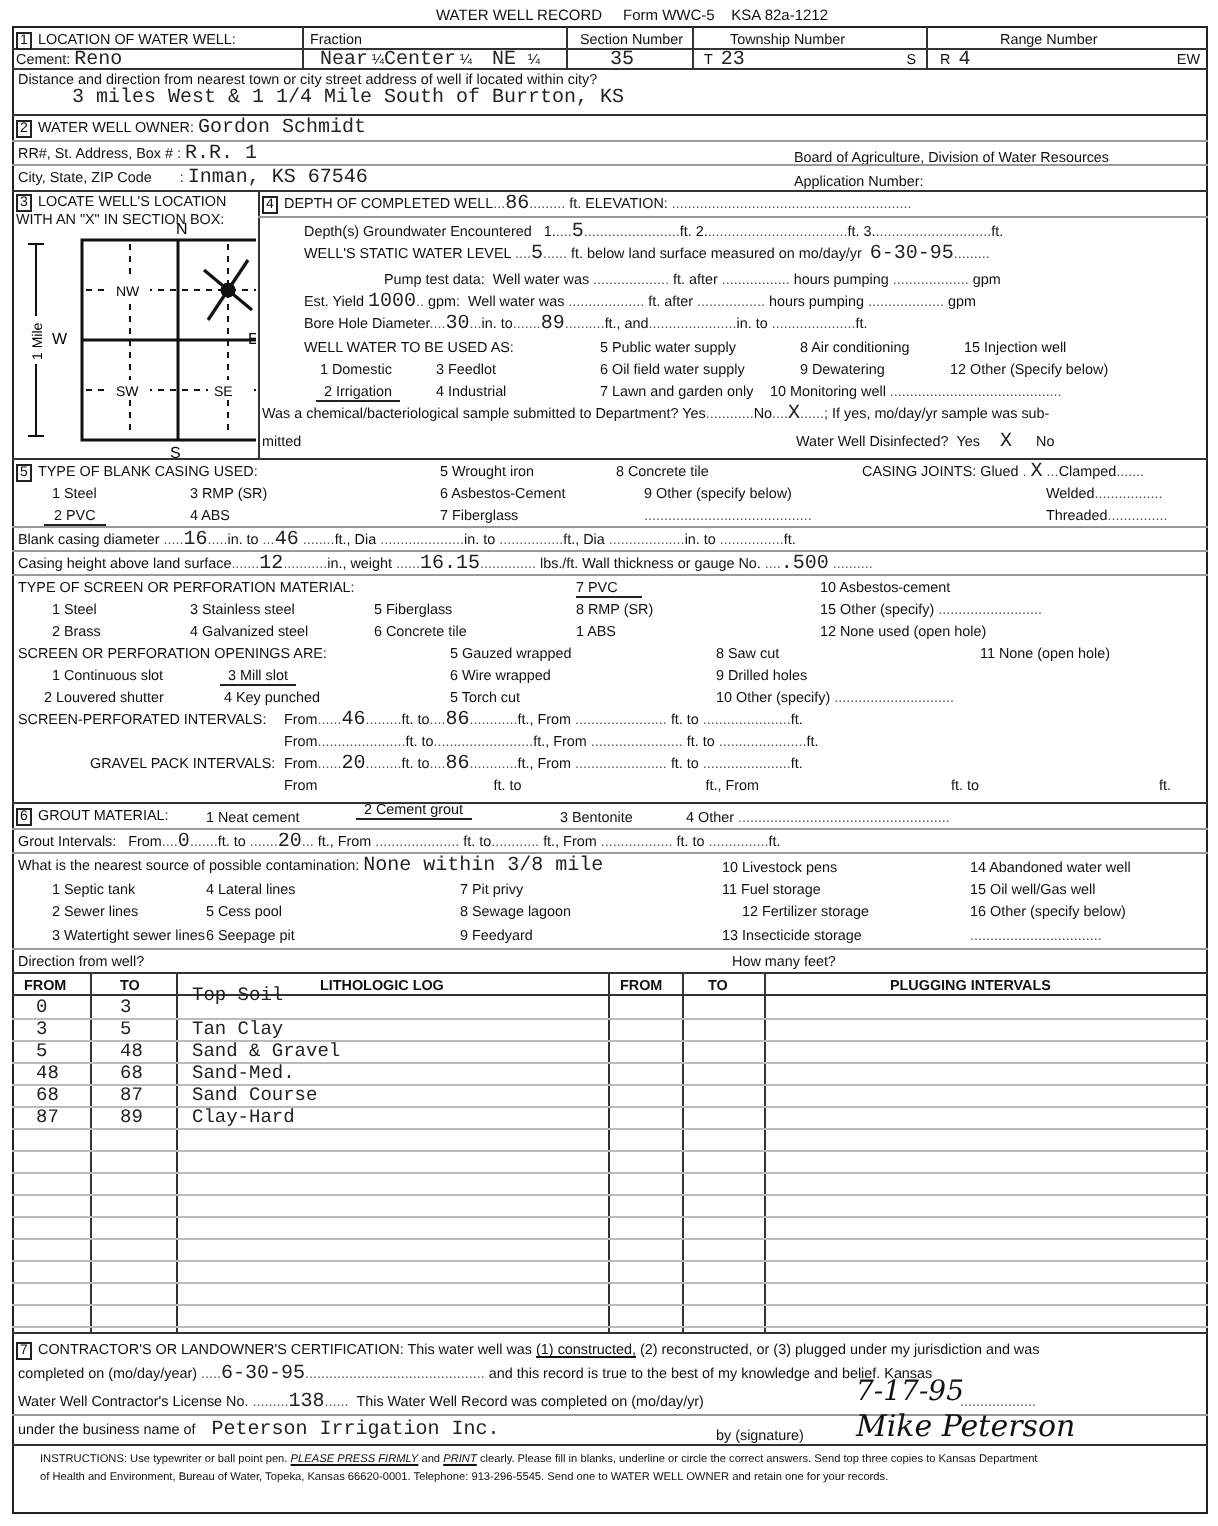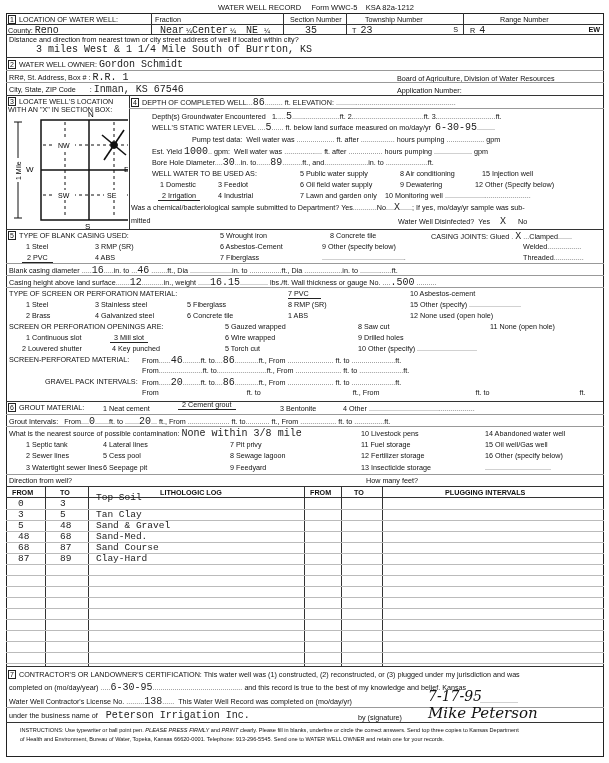--- a/index.html
+++ b/index.html
@@ -3,21 +3,21 @@
 <meta charset="utf-8">
 <style>
 *{box-sizing:border-box;margin:0;padding:0}
 body{width:609px;height:763px;background:#fff;font-family:"Liberation Sans",sans-serif;color:#111;font-size:7.2px;position:relative;overflow:hidden}
 .tw{font-family:"Liberation Mono","DejaVu Sans Mono",monospace;font-size:10px;color:#222}
 .abs{position:absolute;white-space:nowrap}
 .box{position:absolute;border:1px solid #222}
 .hl{position:absolute;height:1px;background:#333}
 .vl{position:absolute;width:1px;background:#333}
 .num{display:inline-block;border:1px solid #222;width:8px;height:9px;font-size:7px;line-height:8px;text-align:center;margin-right:3px}
-.u{}
+.u{text-decoration:underline}
 .ul{border-bottom:1px solid #222}
 .dots{color:#555}
 .sig{font-family:"DejaVu Serif",serif;font-style:italic;font-size:15px;color:#111}
 </style>
 </head>
 <body>
 
 <div class="abs" style="left:218px;top:3px;font-size:7.5px">
   <span>WATER WELL RECORD</span>&nbsp;&nbsp;&nbsp;&nbsp;
   <span>Form WWC-5</span>&nbsp;&nbsp;&nbsp;
@@ -31,27 +31,27 @@
 <div class="vl" style="left:151px;top:13px;height:21px"></div>
 <div class="vl" style="left:283px;top:13px;height:21px"></div>
 <div class="vl" style="left:346px;top:13px;height:21px"></div>
 <div class="vl" style="left:463px;top:13px;height:21px"></div>
 <div class="abs" style="left:8px;top:15px"><span class="num">1</span><span>LOCATION OF WATER WELL:</span></div>
 <div class="abs" style="left:155px;top:15px">Fraction</div>
 <div class="abs" style="left:290px;top:15px">Section Number</div>
 <div class="abs" style="left:365px;top:15px">Township Number</div>
 <div class="abs" style="left:500px;top:15px">Range Number</div>
 
-<div class="abs" style="left:8px;top:25px"><span>County:</span> <span class="tw">Reno</span></div>
+<div class="abs" style="left:8px;top:25px"><span>Cement:</span> <span class="tw">Reno</span></div>
 <div class="abs" style="left:160px;top:25px">
   <span class="tw">Near</span> <span>¼</span><span class="tw">Center</span> <span>¼</span>&nbsp;&nbsp;&nbsp;&nbsp;&nbsp;<span class="tw">NE</span>&nbsp;&nbsp;&nbsp;<span>¼</span>
 </div>
 <div class="abs tw" style="left:305px;top:25px">35</div>
 <div class="abs" style="left:352px;top:25px;width:106px"><span>T</span>&nbsp;&nbsp;<span class="tw">23</span><span style="float:right">S</span></div>
-<div class="abs" style="left:470px;top:25px;width:130px"><span>R</span>&nbsp;&nbsp;<span class="tw">4</span><span style="float:right;font-weight:bold">EW</span></div>
+<div class="abs" style="left:470px;top:25px;width:130px"><span>R</span>&nbsp;&nbsp;<span class="tw">4</span><span style="float:right;font-weight:normal">EW</span></div>
 
 <div class="abs" style="left:9px;top:35px">Distance and direction from nearest town or city street address of well if located within city?</div>
 <div class="abs tw" style="left:36px;top:44px">3 miles West &amp; 1 1/4 Mile South of Burrton, KS</div>
 
 <div class="hl" style="left:6px;top:57px;width:598px"></div>
 <div class="abs" style="left:8px;top:59px"><span class="num">2</span><span>WATER WELL OWNER:</span> <span class="tw">Gordon Schmidt</span></div>
 <div class="hl" style="left:6px;top:70px;width:598px;background:#999"></div>
 <div class="abs" style="left:9px;top:72px"><span>RR#, St. Address, Box # :</span> <span class="tw">R.R. 1</span></div>
 <div class="abs" style="left:397px;top:74px">Board of Agriculture, Division of Water Resources</div>
 <div class="hl" style="left:6px;top:82px;width:598px;background:#999"></div>
@@ -119,21 +119,21 @@
 
 <div class="hl" style="left:6px;top:229px;width:598px"></div>
 <div class="abs" style="left:8px;top:231px"><span class="num">5</span><span>TYPE OF BLANK CASING USED:</span></div>
 <div class="abs" style="left:26px;top:242px">1 Steel</div>
 <div class="abs ul" style="left:22px;top:253px;padding:0 5px">2 PVC</div>
 <div class="abs" style="left:95px;top:242px">3 RMP (SR)</div>
 <div class="abs" style="left:95px;top:253px">4 ABS</div>
 <div class="abs" style="left:220px;top:231px">5 Wrought iron</div>
 <div class="abs" style="left:220px;top:242px">6 Asbestos-Cement</div>
 <div class="abs" style="left:220px;top:253px">7 Fiberglass</div>
-<div class="abs" style="left:330px;top:231px">8 Concrete tile</div>
+<div class="abs" style="left:308px;top:231px">8 Concrete tile</div>
 <div class="abs" style="left:322px;top:242px">9 Other (specify below)</div>
 <div class="abs dots" style="left:322px;top:253px">..........................................</div>
 <div class="abs" style="left:431px;top:231px"><span>CASING JOINTS: Glued</span><span class="dots"> . </span><span class="tw">X</span><span class="dots"> ...</span><span>Clamped</span><span class="dots">.......</span></div>
 <div class="abs" style="left:523px;top:242px"><span>Welded</span><span class="dots">.................</span></div>
 <div class="abs" style="left:523px;top:253px"><span>Threaded</span><span class="dots">...............</span></div>
 <div class="hl" style="left:6px;top:263px;width:598px;background:#999"></div>
 <div class="abs" style="left:9px;top:265px"><span>Blank casing diameter</span><span class="dots"> .....</span><span class="tw">16</span><span class="dots">.....</span><span>in. to</span><span class="dots"> ...</span><span class="tw">46</span><span class="dots"> ........</span><span>ft., Dia</span><span class="dots"> .....................</span><span>in. to</span><span class="dots"> ................</span><span>ft., Dia</span><span class="dots"> ...................</span><span>in. to</span><span class="dots"> ................</span><span>ft.</span></div>
 <div class="hl" style="left:6px;top:275px;width:598px;background:#999"></div>
 <div class="abs" style="left:9px;top:277px"><span>Casing height above land surface</span><span class="dots">.......</span><span class="tw">12</span><span class="dots">...........</span><span>in., weight</span><span class="dots"> ......</span><span class="tw">16.15</span><span class="dots">..............</span> <span>lbs./ft. Wall thickness or gauge No.</span><span class="dots"> ....</span><span class="tw">.500</span><span class="dots"> ..........</span></div>
 <div class="hl" style="left:6px;top:287px;width:598px;background:#999"></div>
@@ -156,21 +156,21 @@
 <div class="abs ul" style="left:110px;top:333px;padding:0 4px">3 Mill slot</div>
 <div class="abs" style="left:112px;top:344px">4 Key punched</div>
 <div class="abs" style="left:225px;top:322px">5 Gauzed wrapped</div>
 <div class="abs" style="left:225px;top:333px">6 Wire wrapped</div>
 <div class="abs" style="left:225px;top:344px">5 Torch cut</div>
 <div class="abs" style="left:358px;top:322px">8 Saw cut</div>
 <div class="abs" style="left:358px;top:333px">9 Drilled holes</div>
 <div class="abs" style="left:358px;top:344px"><span>10 Other (specify)</span><span class="dots"> ..............................</span></div>
 <div class="abs" style="left:490px;top:322px">11 None (open hole)</div>
 
-<div class="abs" style="left:9px;top:355px">SCREEN-PERFORATED MATERIAL:</div>
+<div class="abs" style="left:9px;top:355px">SCREEN-PERFORATED INTERVALS:</div>
 <div class="abs" style="left:142px;top:355px"><span>From</span><span class="dots">......</span><span class="tw">46</span><span class="dots">.........</span><span>ft. to</span><span class="dots">....</span><span class="tw">86</span><span class="dots">............</span><span>ft., From</span><span class="dots"> .......................</span> <span>ft. to</span><span class="dots"> ......................</span><span>ft.</span></div>
 <div class="abs" style="left:142px;top:366px"><span>From</span><span class="dots">......................</span><span>ft. to</span><span class="dots">.........................</span><span>ft., From</span><span class="dots"> .......................</span> <span>ft. to</span><span class="dots"> ......................</span><span>ft.</span></div>
 <div class="abs" style="left:45px;top:377px">GRAVEL PACK INTERVALS:</div>
 <div class="abs" style="left:142px;top:377px"><span>From</span><span class="dots">......</span><span class="tw">20</span><span class="dots">.........</span><span>ft. to</span><span class="dots">....</span><span class="tw">86</span><span class="dots">............</span><span>ft., From</span><span class="dots"> .......................</span> <span>ft. to</span><span class="dots"> ......................</span><span>ft.</span></div>
 <div class="abs" style="left:142px;top:388px"><span>From</span><span style="display:inline-block;width:88px"></span><span>ft. to</span><span style="display:inline-block;width:92px"></span><span>ft., From</span><span style="display:inline-block;width:96px"></span><span>ft. to</span><span style="display:inline-block;width:90px"></span><span>ft.</span></div>
 
 <div class="hl" style="left:6px;top:401px;width:598px"></div>
 <div class="abs" style="left:8px;top:403px"><span class="num">6</span><span>GROUT MATERIAL:</span></div>
 <div class="abs" style="left:103px;top:404px">1 Neat cement</div>
 <div class="abs ul" style="left:178px;top:400px;padding:0 4px">2 Cement grout</div>
@@ -184,21 +184,21 @@
 <div class="abs" style="left:26px;top:451px">2 Sewer lines</div>
 <div class="abs" style="left:26px;top:463px">3 Watertight sewer lines</div>
 <div class="abs" style="left:103px;top:440px">4 Lateral lines</div>
 <div class="abs" style="left:103px;top:451px">5 Cess pool</div>
 <div class="abs" style="left:103px;top:463px">6 Seepage pit</div>
 <div class="abs" style="left:230px;top:440px">7 Pit privy</div>
 <div class="abs" style="left:230px;top:451px">8 Sewage lagoon</div>
 <div class="abs" style="left:230px;top:463px">9 Feedyard</div>
 <div class="abs" style="left:361px;top:429px">10 Livestock pens</div>
 <div class="abs" style="left:361px;top:440px">11 Fuel storage</div>
-<div class="abs" style="left:361px;top:451px">12 Fertilizer storage</div>
+<div class="abs" style="left:371px;top:451px">12 Fertilizer storage</div>
 <div class="abs" style="left:361px;top:463px">13 Insecticide storage</div>
 <div class="abs" style="left:485px;top:429px">14 Abandoned water well</div>
 <div class="abs" style="left:485px;top:440px">15 Oil well/Gas well</div>
 <div class="abs" style="left:485px;top:451px">16 Other (specify below)</div>
 <div class="abs dots" style="left:485px;top:463px">.................................</div>
 <div class="hl" style="left:6px;top:474px;width:598px;background:#999"></div>
 <div class="abs" style="left:9px;top:476px">Direction from well?</div>
 <div class="abs" style="left:366px;top:476px">How many feet?</div>
 
 <div>

